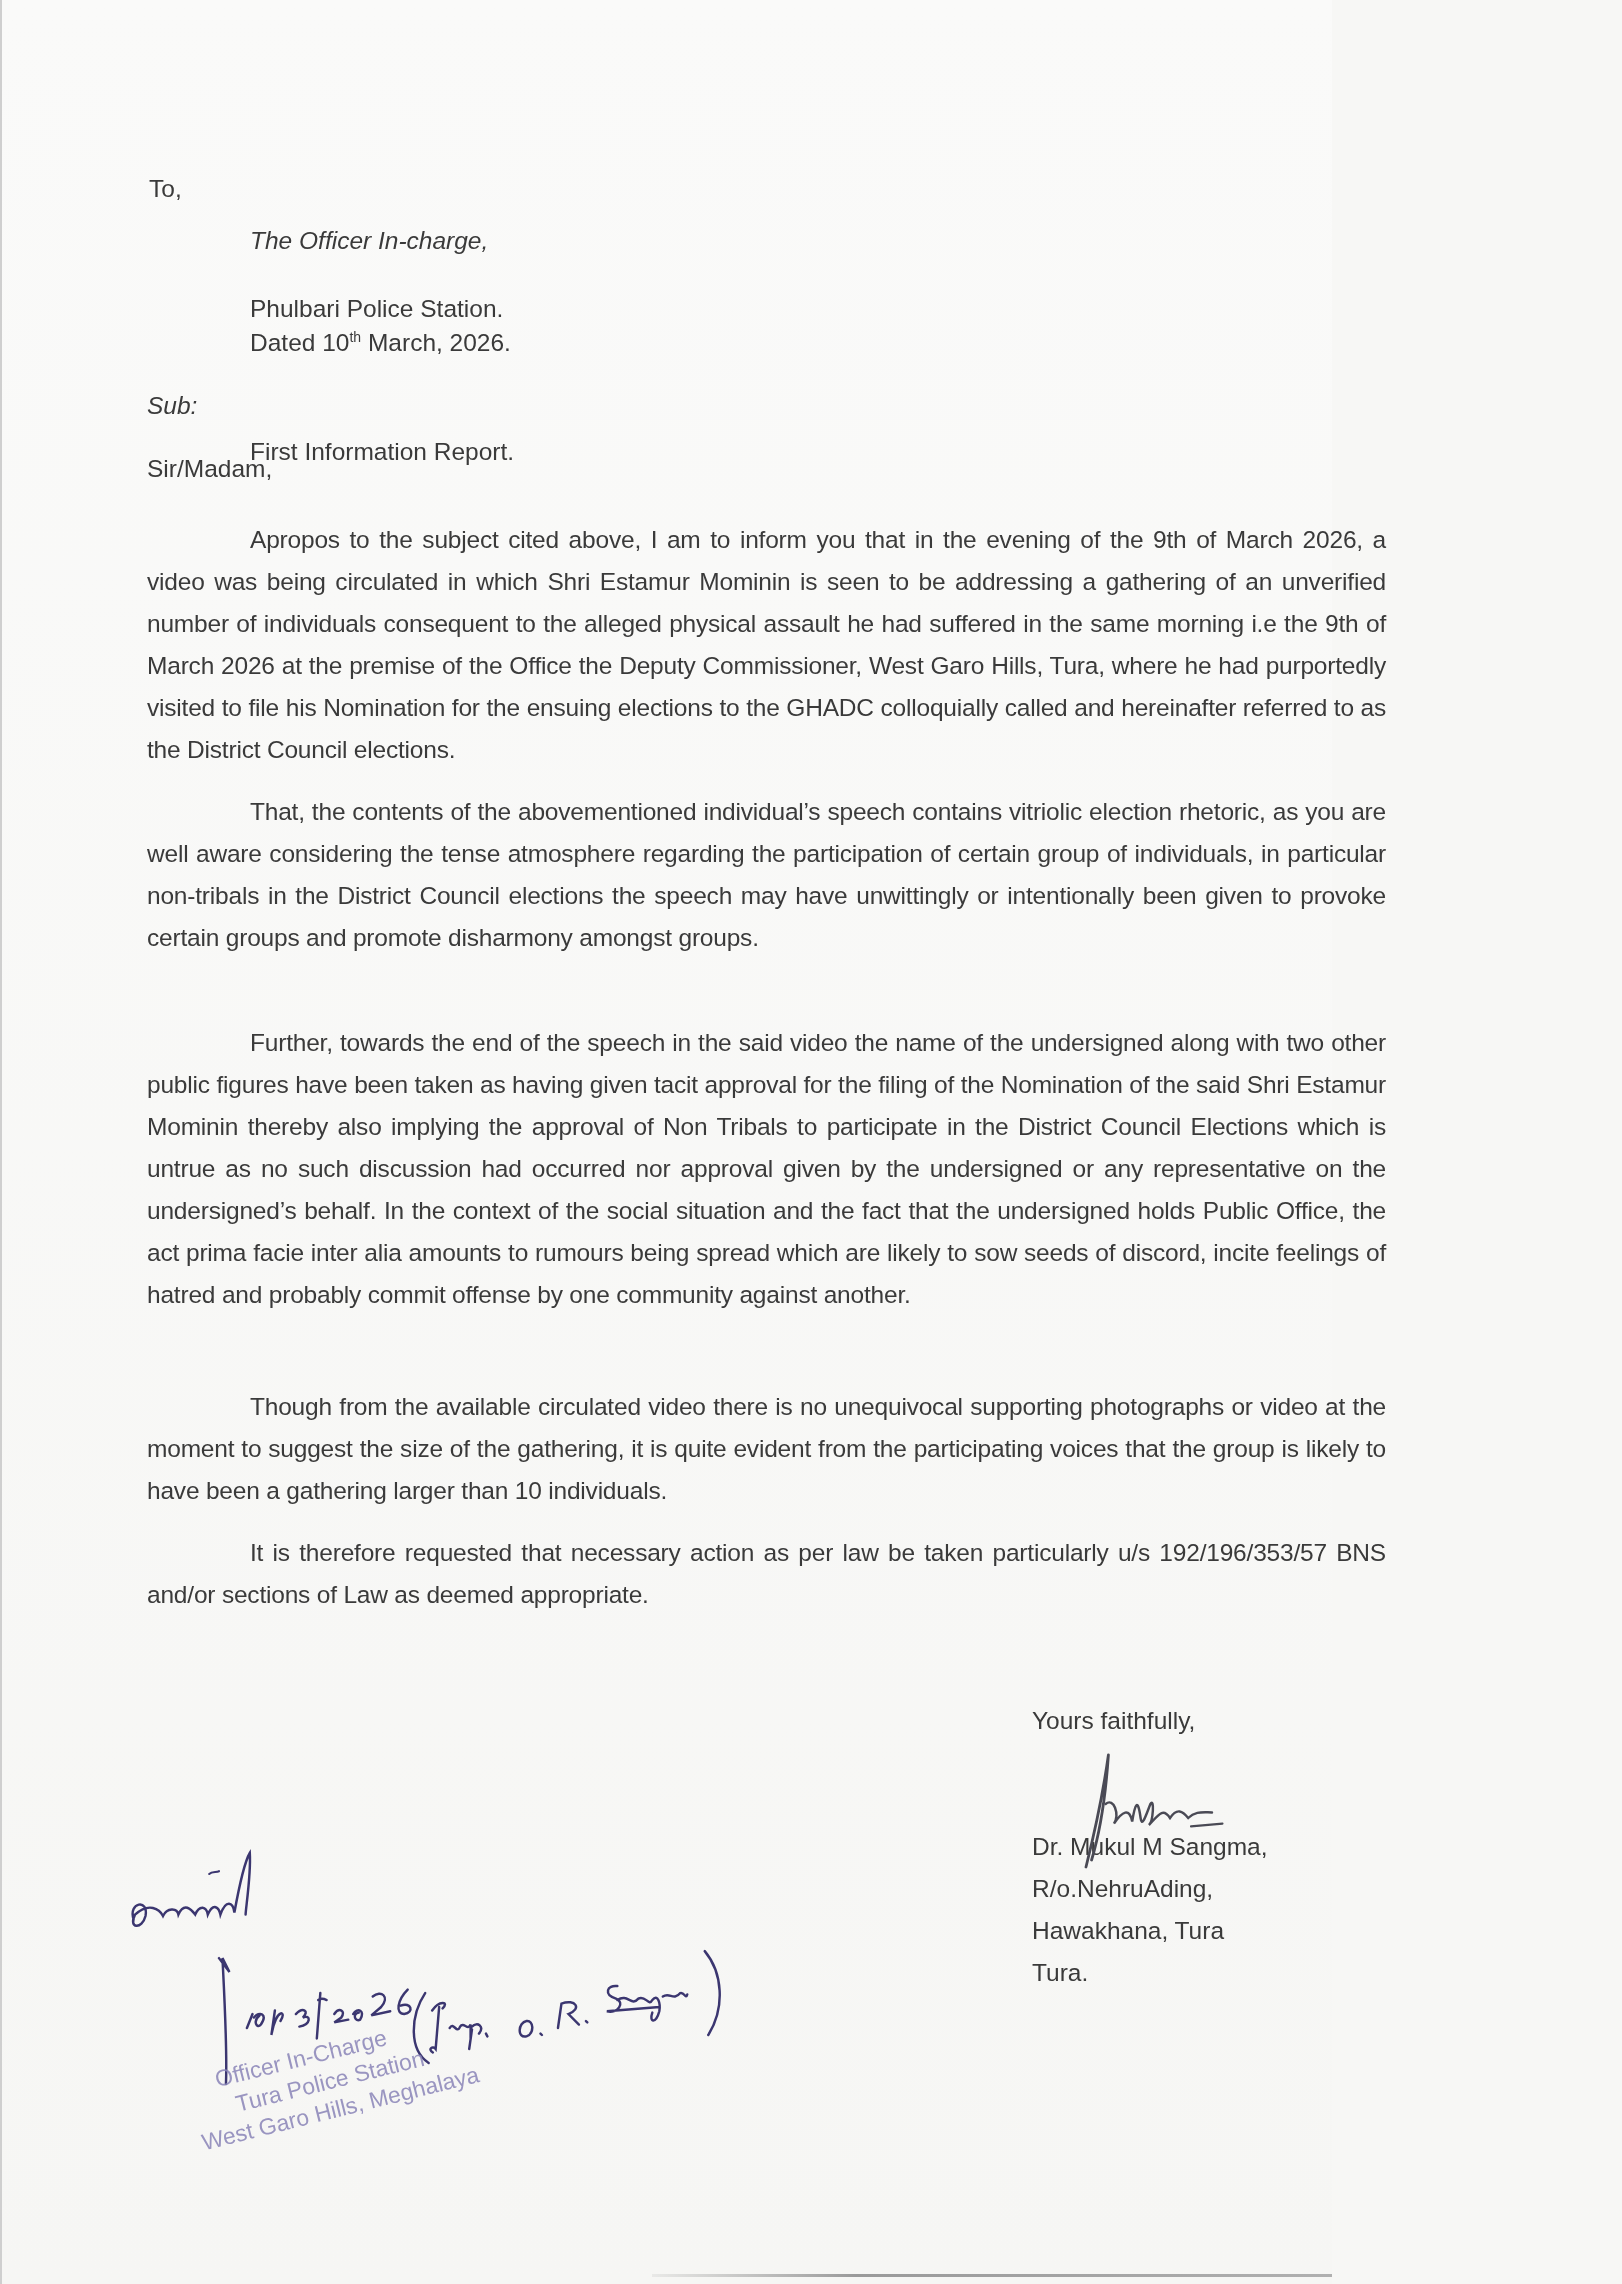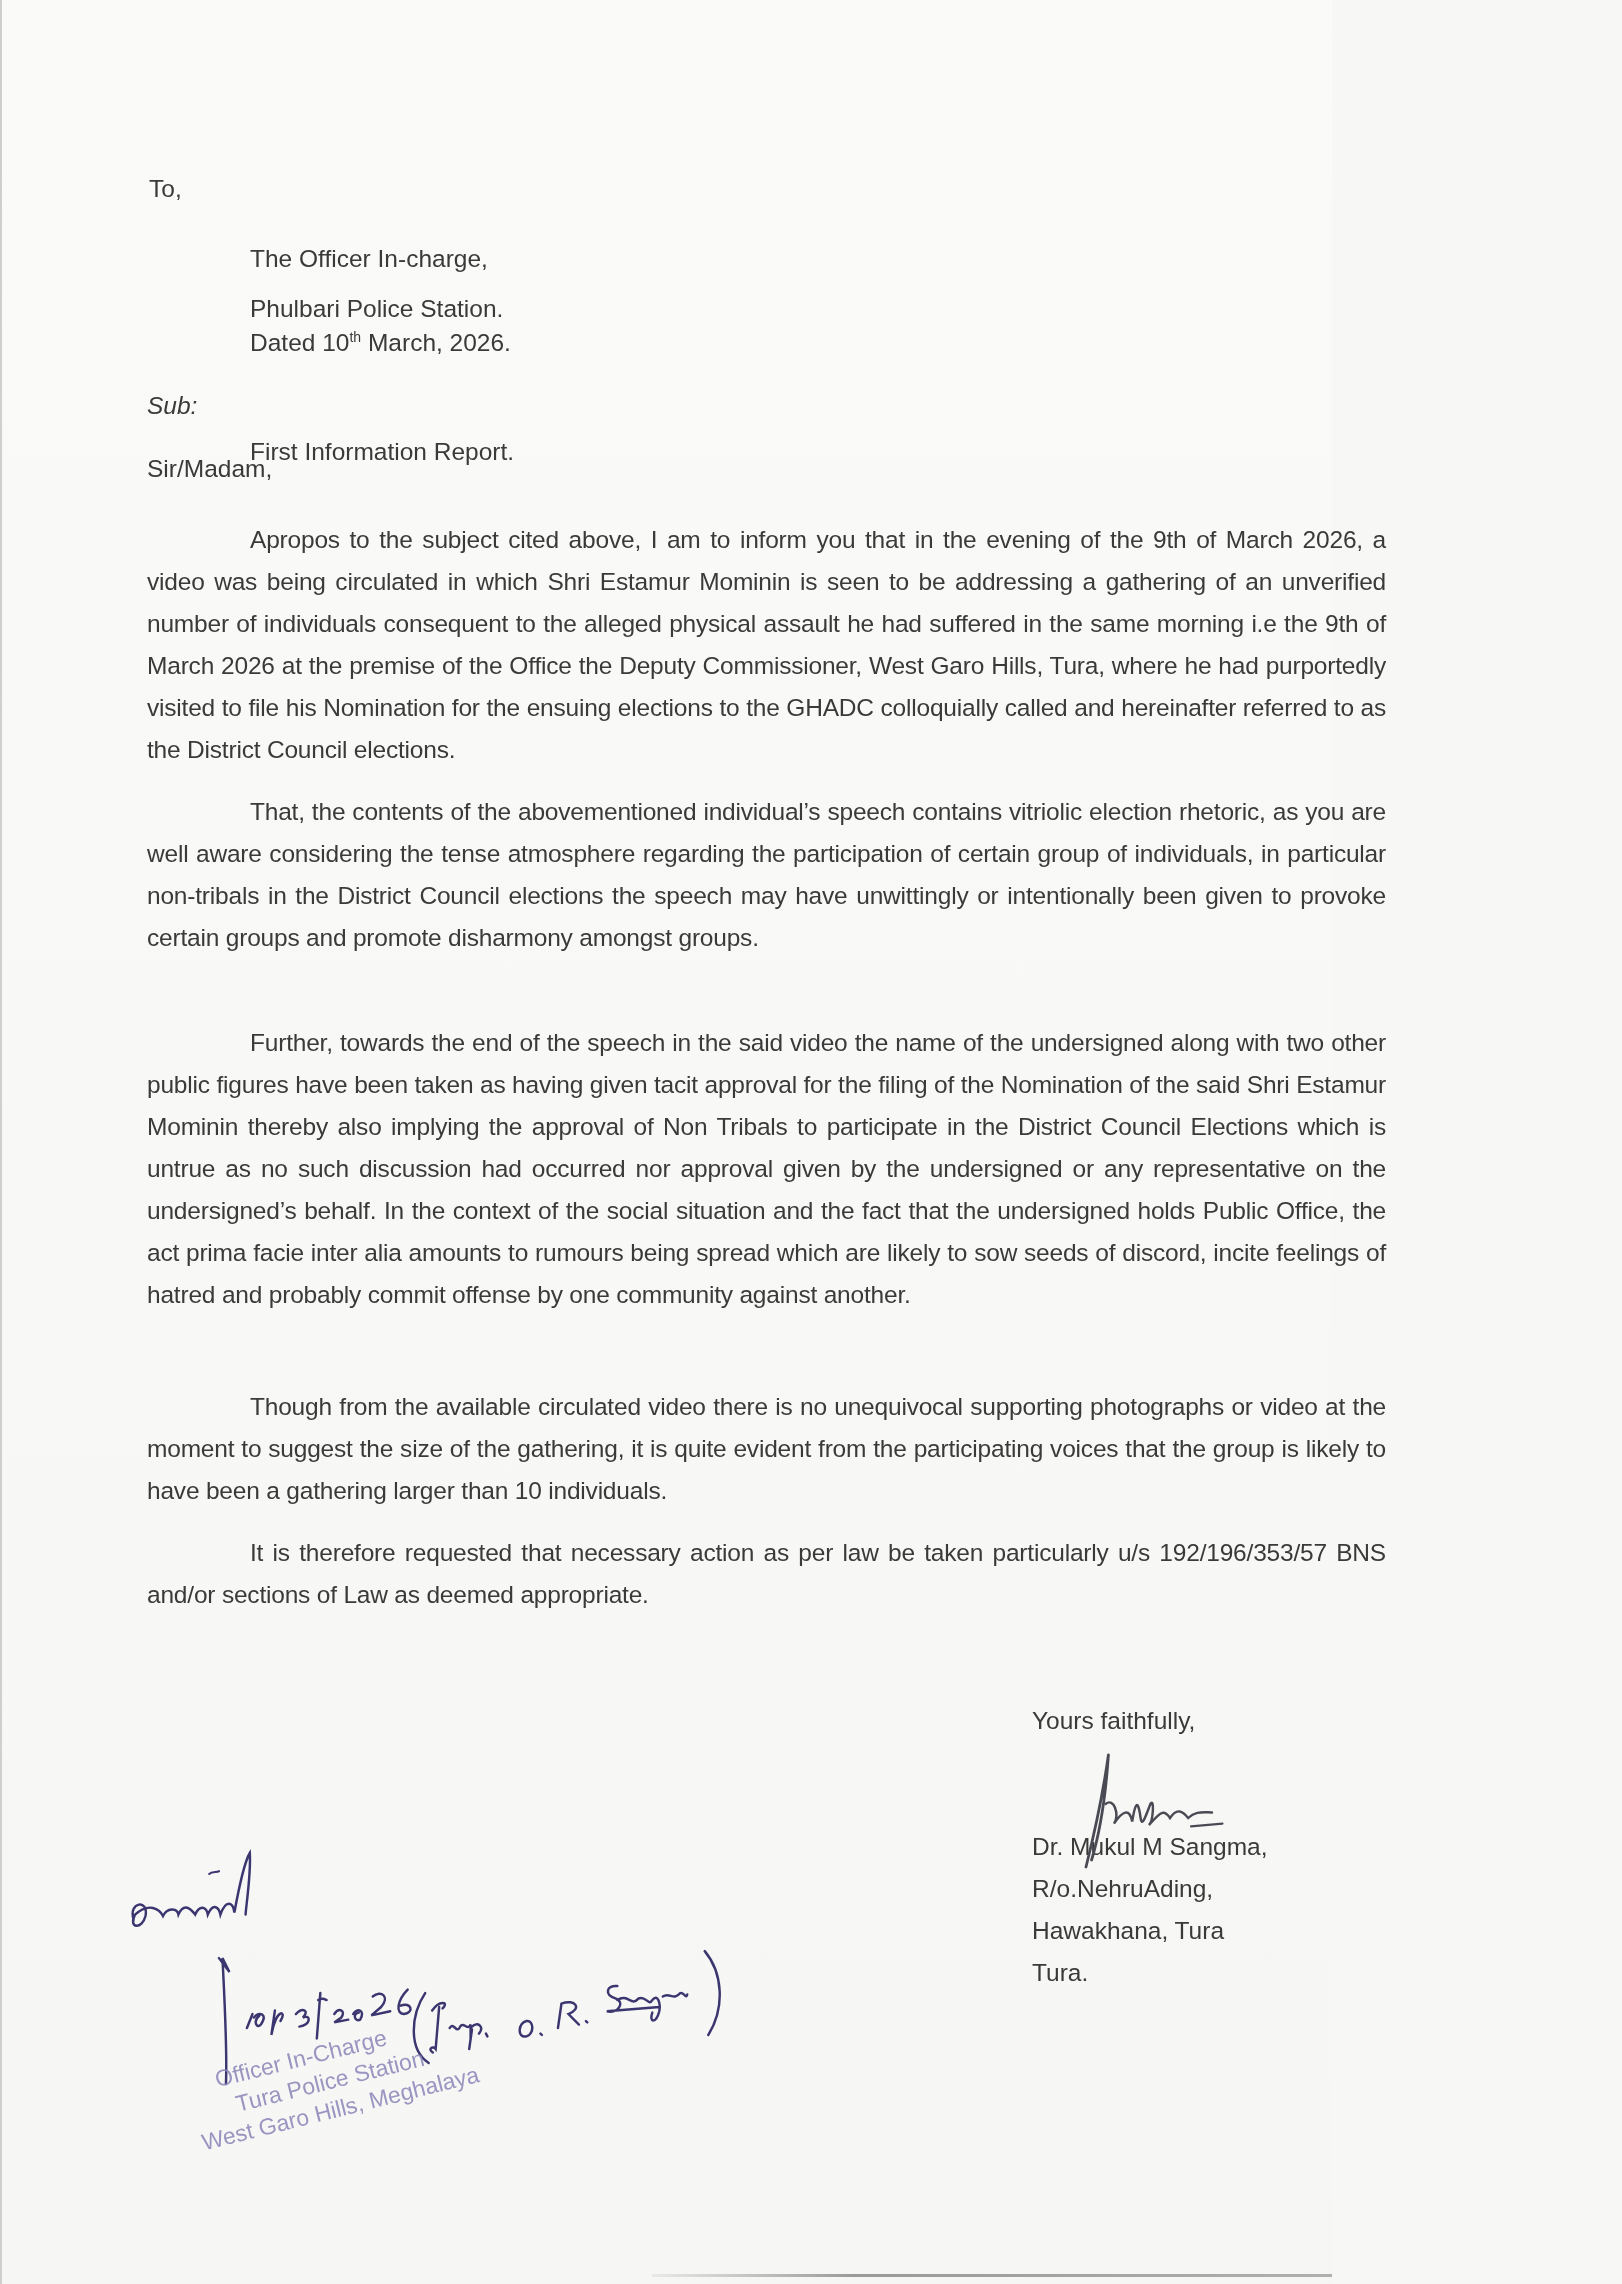--- a/index.html
+++ b/index.html
@@ -67,21 +67,21 @@
   .stamp .l2 { margin-left: 14px; }
   .stamp .l3 { margin-left: -28px; }
 </style>
 </head>
 <body>
 
 <div class="page">
 
   <div class="line" style="left:147px; top:173px;">To,</div>
 
-  <div class="line addr" style="top:243px;">The Officer In-charge,</div>
+  <div class="line addr" style="top:225px;font-style:italic;">The Officer In-charge,</div>
   <div class="line addr" style="top:293px;">Phulbari Police Station.</div>
   <div class="line addr" style="top:327px;"><span>Dated 10</span><sup>th</sup><span> March, 2026.</span></div>
 
   <div class="line" style="left:145px; top:390px;font-style:italic;">Sub:</div>
   <div class="line addr" style="top:392px;margin-top:44px;">First Information Report.</div>
 
   <div class="line" style="left:145px; top:453px;text-align:right;">Sir/Madam,</div>
 
   <div class="para" style="top:519px;">
       <p>Apropos to the subject cited above, I am to inform you that in the evening of the 9th of March 2026, a video was being circulated in which Shri Estamur Mominin is seen to be addressing a gathering of an unverified number of individuals consequent to the alleged physical assault he had suffered in the same morning i.e the 9th of March 2026 at the premise of the Office the Deputy Commissioner, West Garo Hills, Tura, where he had purportedly visited to file his Nomination for the ensuing elections to the GHADC colloquially called and hereinafter referred to as the District Council elections.</p>

